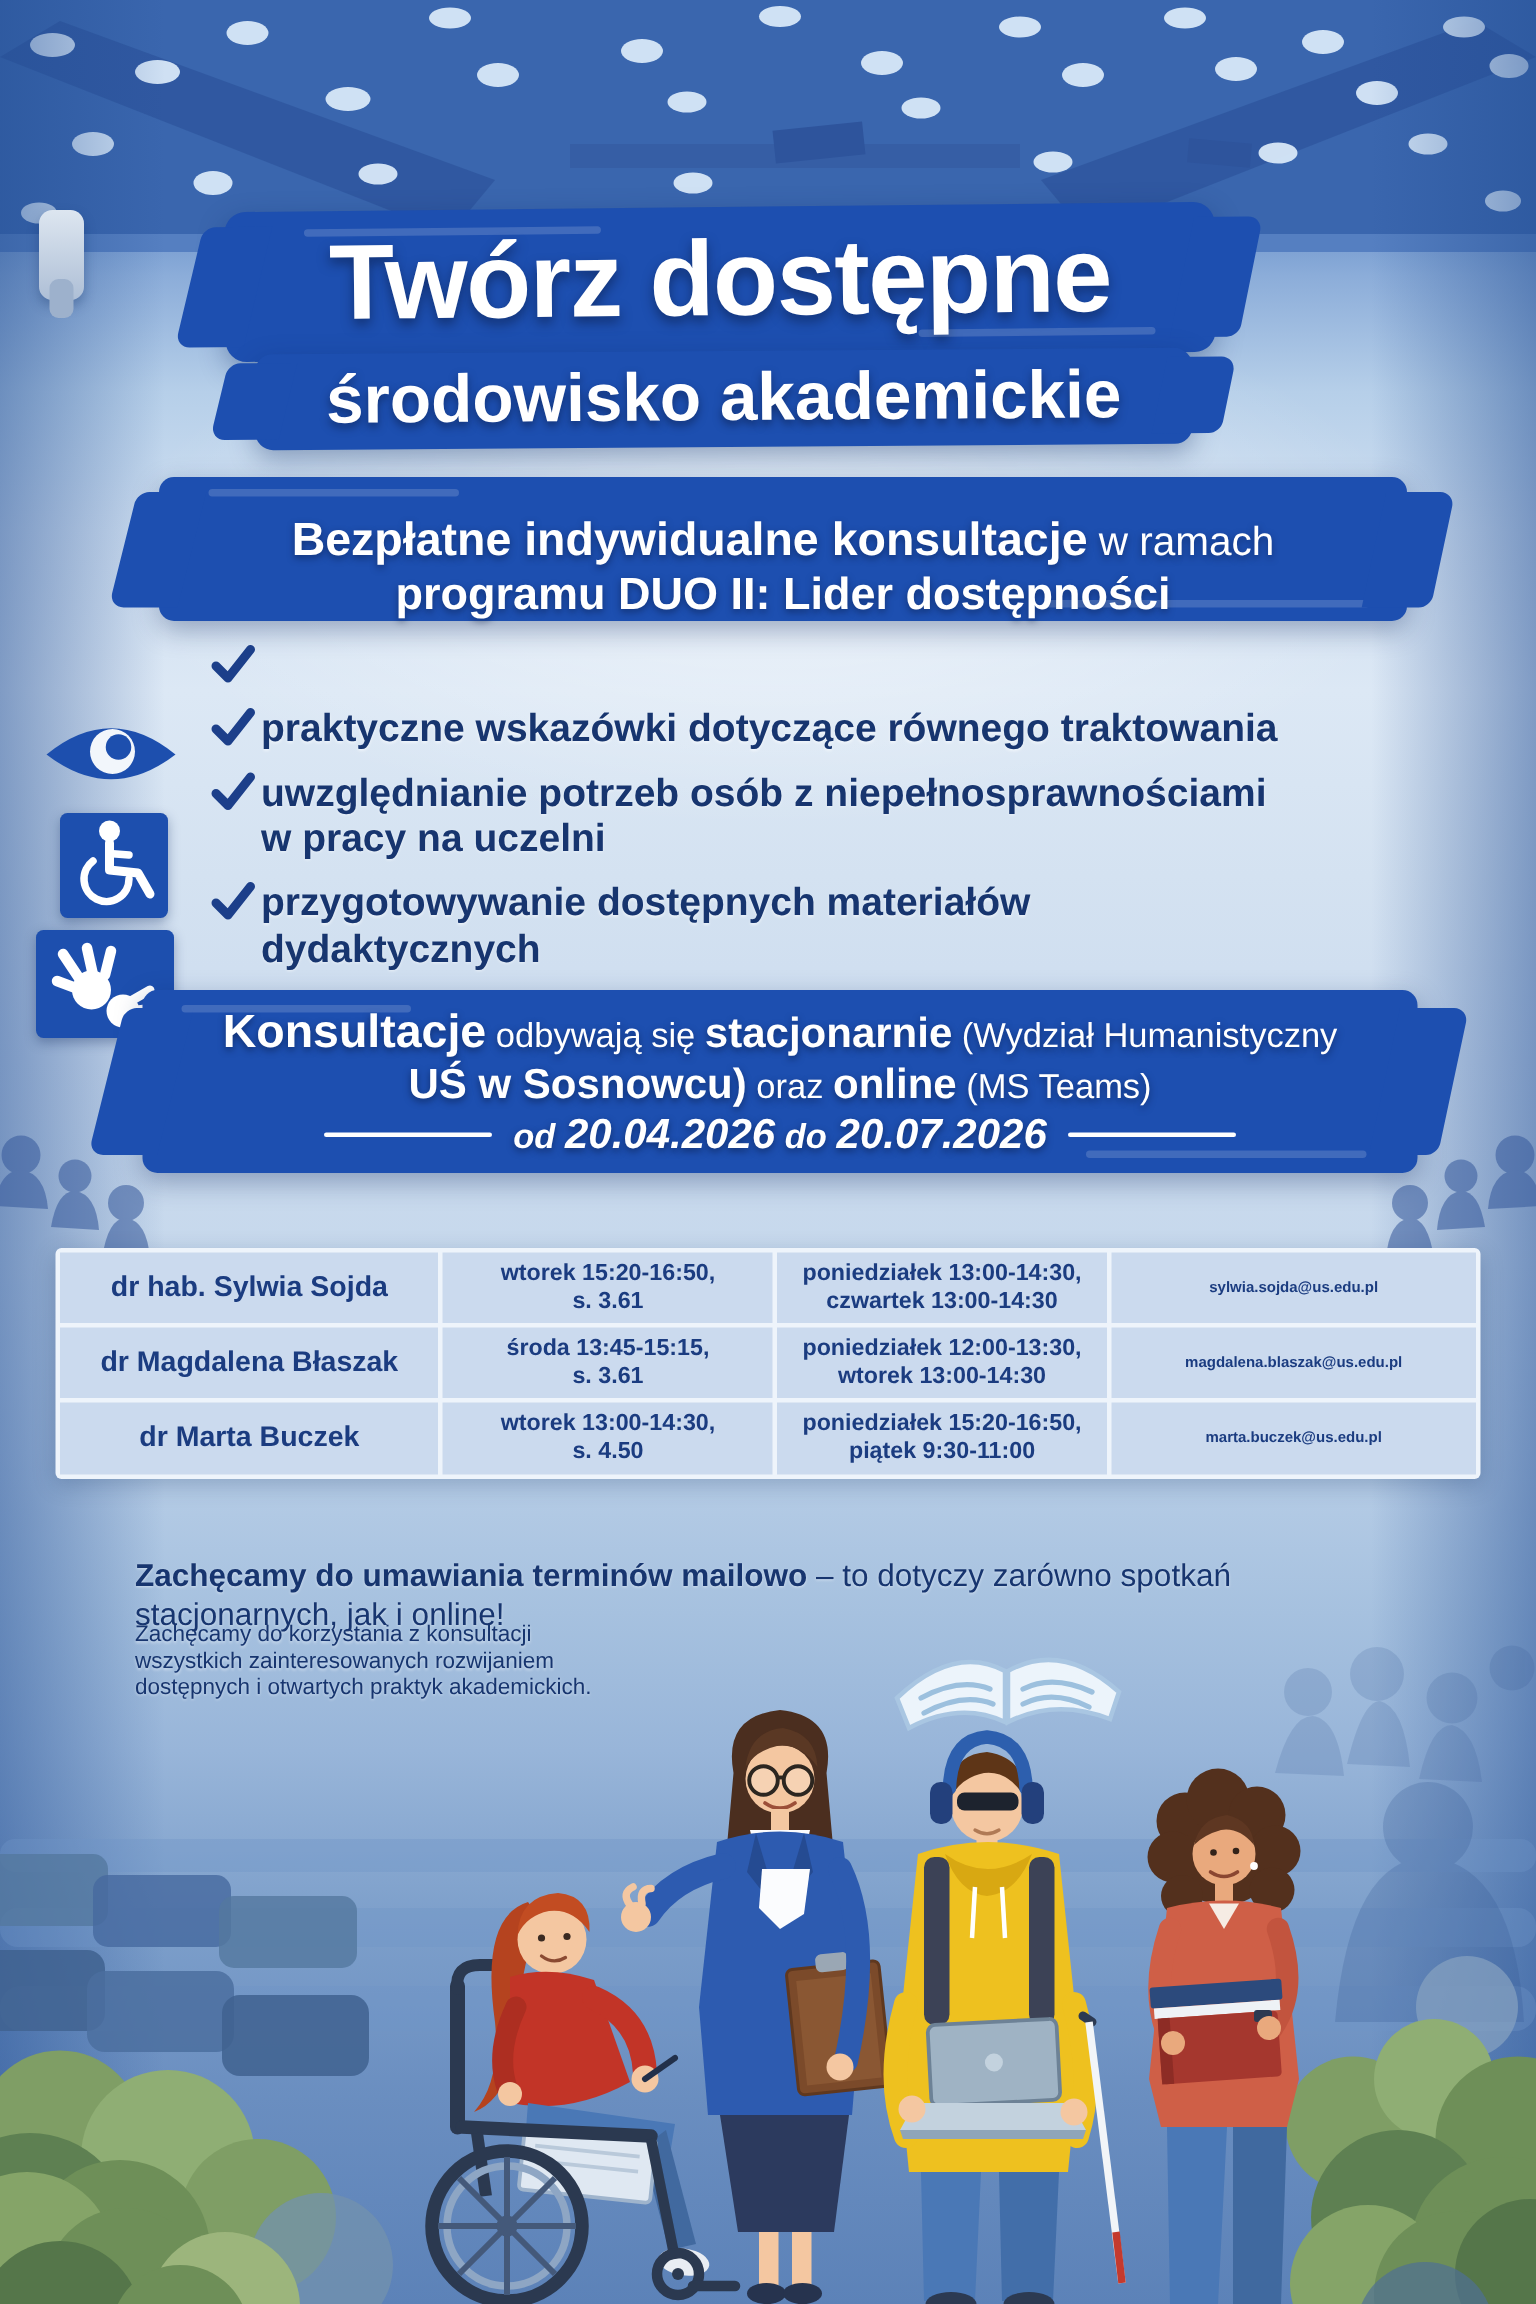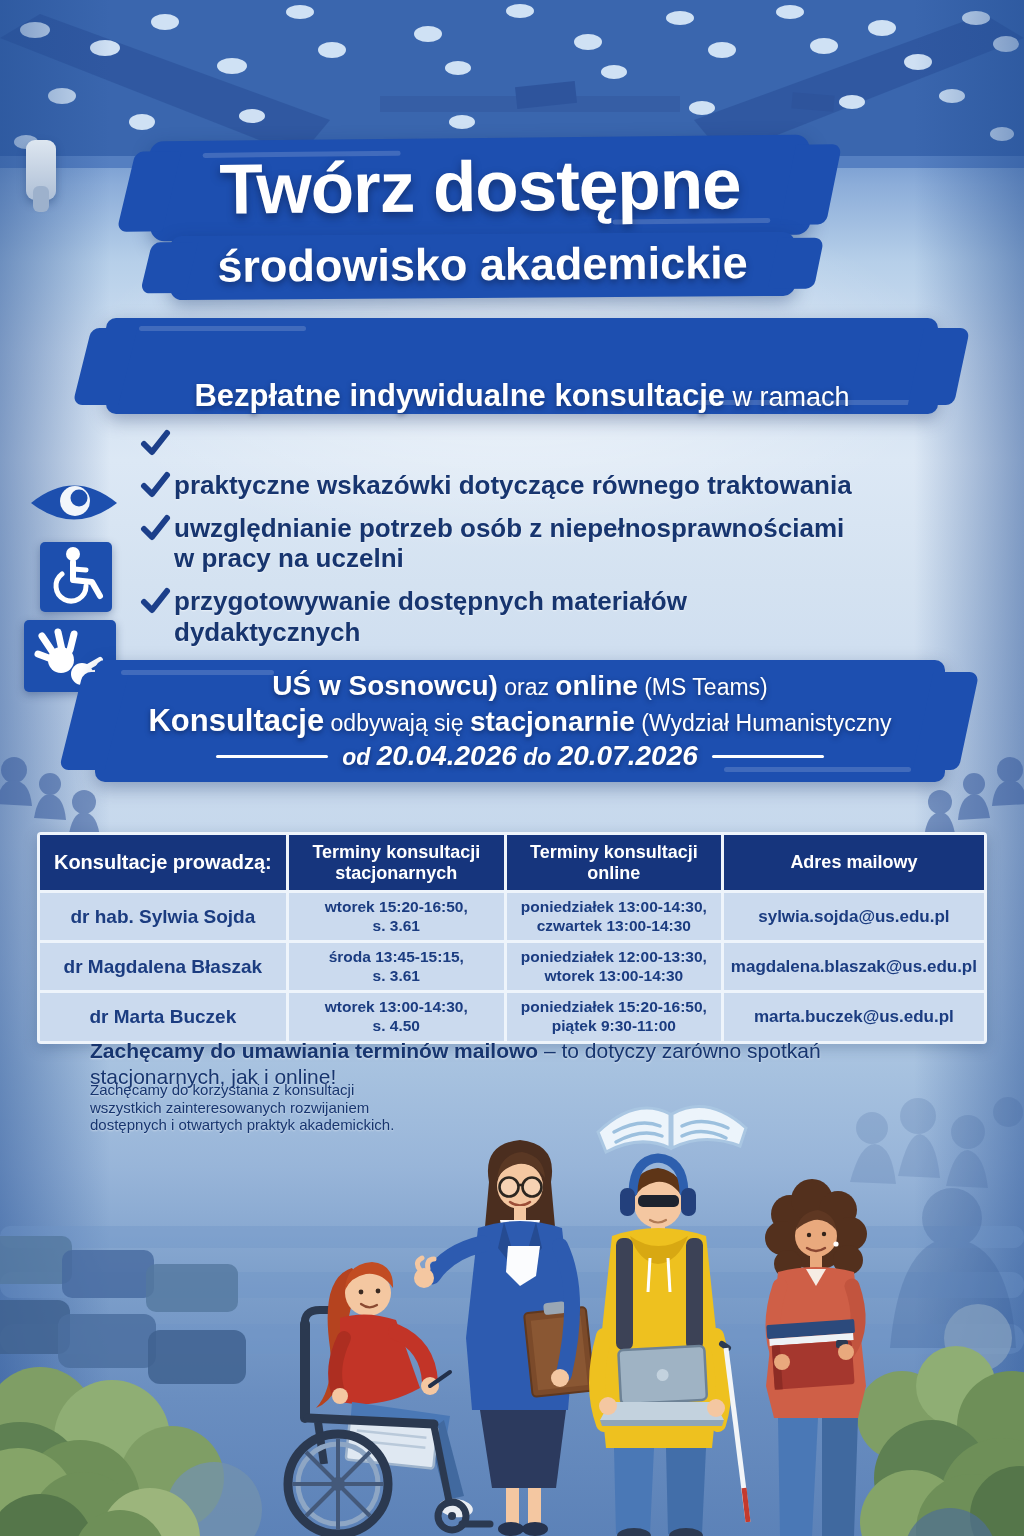--- a/index.html
+++ b/index.html
@@ -67,21 +67,21 @@
   .tblwrap{position:absolute;left:37px;top:832px;width:950px;}
   table.sched{width:100%;border-collapse:separate;border-spacing:3px;background:#eef4fb;border-radius:4px;
     box-shadow:0 4px 14px rgba(20,50,100,.25);}
   table.sched th{background:#16357d;color:#fff;font-weight:700;font-size:18px;line-height:1.14;
     padding:7px 4px;white-space:pre-line;vertical-align:middle;}
   table.sched th.c1{font-size:20px;}
   table.sched td{background:#cbdaee;color:#1b3c80;font-weight:700;text-align:center;vertical-align:middle;
     padding:5px 7px;white-space:pre-line;}
   td.name{font-size:19px;}
   td.time{font-size:15.5px;line-height:1.2;}
-  td.mail{font-size:17px;}
+  td.mail{font-size:10px;}
   col.c1{width:27%;}col.c2{width:23.5%;}col.c3{width:23.5%;}col.c4{width:26%;}
 
   
   .foot-head{position:absolute;left:90px;top:1038px;width:870px;color:#17356f;font-size:21px;line-height:1.22;
     text-shadow:0 1px 2px rgba(255,255,255,.5);}
   .foot-head b{font-weight:700;}
   .foot-note{position:absolute;left:90px;top:1098px;width:560px;color:#14306a;font-size:15px;font-weight:700;}
   .foot-para{position:absolute;left:90px;top:1081px;width:440px;color:#17356f;font-size:15px;line-height:1.18;
     white-space:pre-line;text-shadow:0 1px 2px rgba(255,255,255,.5);}
 
@@ -143,20 +143,21 @@
     <span>Twórz dostępne</span>
     <i class="streak" style="left:8%;top:12px;width:30%;"></i>
     <i class="streak" style="right:6%;bottom:12px;width:24%;"></i>
   </div>
   <div class="brush title2">
     <span>środowisko akademickie</span>
   </div>
 
   <div class="brush subtitle">
     <div class="l1"><b>Bezpłatne indywidualne konsultacje</b><span> w ramach</span></div>
+    <div class="l2">programu DUO II: Lider dostępności</div>
     <i class="streak" style="left:4%;top:8px;width:20%;"></i>
     <i class="streak" style="right:3%;bottom:9px;width:26%;"></i>
   </div>
 
   <div class="icon-tile" style="left:28px;top:474px;width:92px;height:58px;">
     <svg viewBox="0 0 92 58" width="92" height="58">
       <path d="M3,29 Q46,-6 89,29 Q46,62 3,29 Z" fill="#1d4fae"></path>
       <circle cx="47" cy="27" r="15" fill="#f2f6fb"></circle>
       <circle cx="51" cy="24" r="8.5" fill="#1d4fae"></circle>
     </svg>
@@ -208,24 +209,24 @@
     <li>
       <svg class="chk" width="30" height="28" viewBox="0 0 30 28">
           <polyline points="3,15 11,23 26,4" fill="none" stroke="#1c3f8a" stroke-width="6" stroke-linecap="round" stroke-linejoin="round"></polyline>
         </svg>
       <span>przygotowywanie dostępnych materiałów dydaktycznych</span>
       </li>
   </ul>
 
   <div class="brush banner">
     <div class="bl">
-      <span class="seg-lg">UŚ w Sosnowcu)</span><span class="seg-md"> oraz </span><span class="seg-lg">online</span><span class="seg-md"> (MS Teams)</span>
+      <span class="seg-xl">Konsultacje</span><span class="seg-md"> odbywają się </span><span class="seg-lg">stacjonarnie</span><span class="seg-md"> (Wydział Humanistyczny</span>
     </div>
     <div class="bl">
-      <span class="seg-xl">Konsultacje</span><span class="seg-md"> odbywają się </span><span class="seg-lg">stacjonarnie</span><span class="seg-md"> (Wydział Humanistyczny</span>
+      <span class="seg-lg">UŚ w Sosnowcu)</span><span class="seg-md"> oraz </span><span class="seg-lg">online</span><span class="seg-md"> (MS Teams)</span>
     </div>
     <div class="bl bl3">
       <i class="rule"></i>
       <span><span class="seg-md" style="font-weight:700">od </span><span class="seg-lg">20.04.2026</span><span class="seg-md" style="font-weight:700"> do </span><span class="seg-lg">20.07.2026</span></span>
       <i class="rule"></i>
     </div>
     <i class="streak" style="left:3%;top:10px;width:18%;"></i>
     <i class="streak" style="right:4%;bottom:10px;width:22%;"></i>
   </div>
 
@@ -252,28 +253,20 @@
 
   <div class="tblwrap">
     <table class="sched">
       <colgroup>
           <col class="c1">
           <col class="c2">
           <col class="c3">
           <col class="c4">
         </colgroup>
       <tbody>
-          <tr>
-        <th class="c1">Konsultacje prowadzą:</th>
-        <th>Terminy konsultacji
-stacjonarnych</th>
-        <th>Terminy konsultacji
-online</th>
-        <th>Adres mailowy</th>
-      </tr>
       <tr>
         <td class="name">dr hab. Sylwia Sojda</td>
         <td class="time">wtorek 15:20-16:50,
 s. 3.61</td>
         <td class="time">poniedziałek 13:00-14:30,
 czwartek 13:00-14:30</td>
         <td class="mail">sylwia.sojda@us.edu.pl</td>
       </tr>
       <tr>
         <td class="name">dr Magdalena Błaszak</td>

